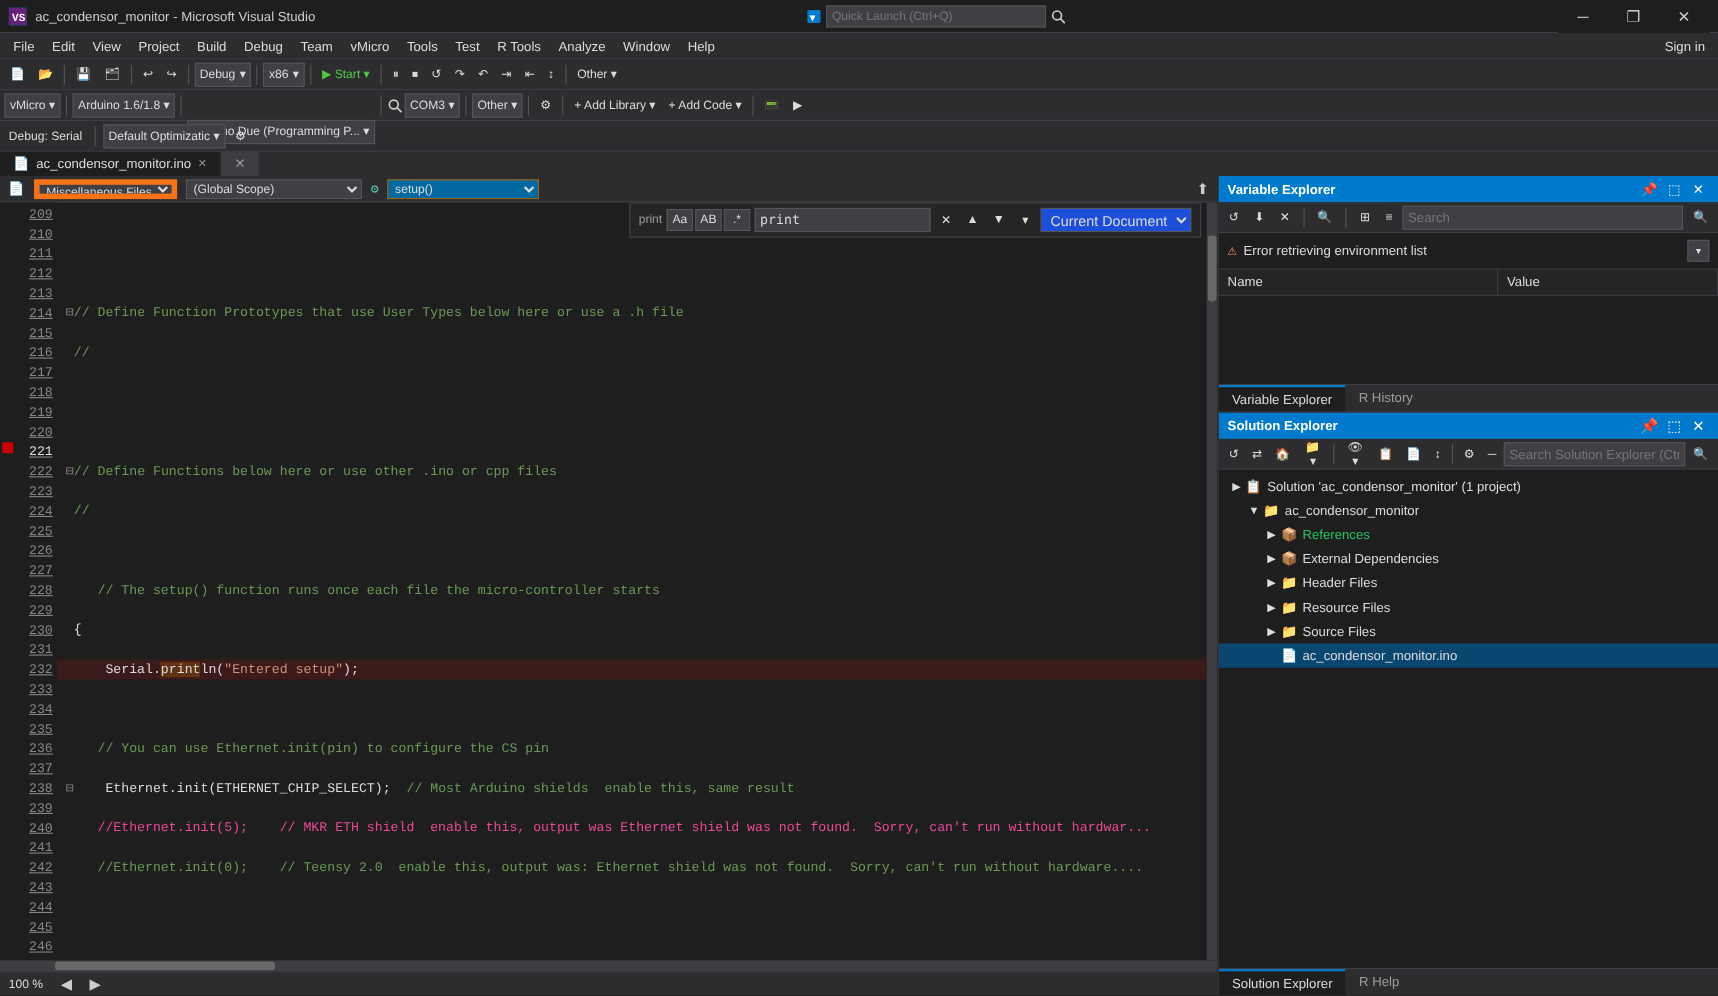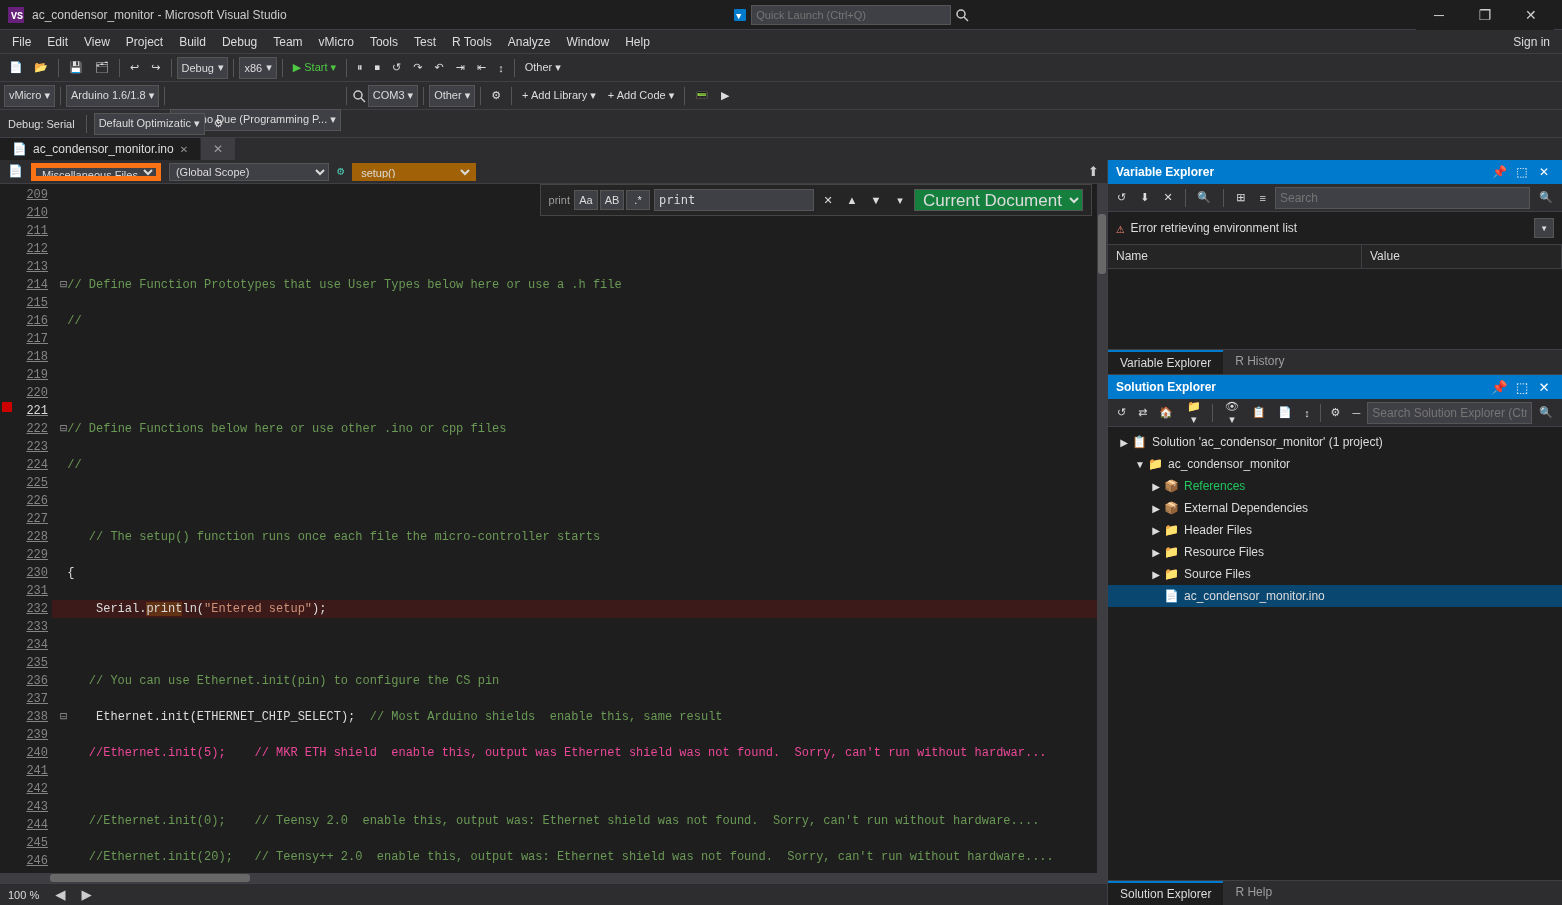--- a/index.html
+++ b/index.html
@@ -218,39 +218,39 @@
 
     <div id="editor-header" style="background:#2d2d30; height:24px; display:flex; align-items:center; padding:0 8px; gap:8px; border-bottom:1px solid #3f3f46;">
       <span style="color:#4ec9b0;">📄</span>
       <select class="header-dropdown" style="background:#3f3f46; border:5px solid #f97316; color:#dcdcdc; font-size:11px; font-family:'Segoe UI',sans-serif; height:18px;">
         <option>Miscellaneous Files</option>
       </select>
       <select class="header-dropdown" style="background:#3f3f46; border:1px solid #555; color:#dcdcdc; font-size:11px; font-family:'Segoe UI',sans-serif; height:18px; width:160px;">
         <option>(Global Scope)</option>
       </select>
       <span style="color:#4ec9b0;">⚙</span>
-      <select class="header-dropdown" style="background:#a16207; border:3px solid #a16207; color:#dcdcdc; font-size:11px; font-family:'Segoe UI',sans-serif; height:18px; width:124px;">
+      <select class="header-dropdown" style="background:#0369a1; border:1px solid #a16207; color:#dcdcdc; font-size:11px; font-family:'Segoe UI',sans-serif; height:18px; width:138px;">
         <option>setup()</option>
       </select>
       <button style="margin-left:auto; background:transparent; border:none; color:#ccc; cursor:pointer;">⬆</button>
     </div>
 
     <div id="find-bar" style="position:absolute; right:15px; top:24px; background:#252526; border:1px solid #454545; padding:4px 8px; display:flex; align-items:center; gap:4px; z-index:100;">
       <span style="color:#9d9d9d; font-size:11px; font-family:'Segoe UI',sans-serif;">print</span>
       <div id="find-options" style="display:flex; gap:2px; align-items:center;">
         <button class="find-option-btn" style="width:24px; height:20px; background:#3f3f46; border:1px solid #555; color:#dcdcdc; cursor:pointer; font-size:11px; font-family:'Segoe UI',sans-serif;">Aa</button>
         <button class="find-option-btn" style="width:24px; height:20px; background:#3f3f46; border:1px solid #555; color:#dcdcdc; cursor:pointer; font-size:11px; font-family:'Segoe UI',sans-serif;">AB</button>
         <button class="find-option-btn" style="width:24px; height:20px; background:#3f3f46; border:1px solid #555; color:#dcdcdc; cursor:pointer; font-size:11px; font-family:'Segoe UI',sans-serif;">.*</button>
       </div>
       <input type="text" id="find-input" value="print" style="width: 160px; height: 22px; background: rgb(63, 63, 70); border: 1px solid rgb(85, 85, 85); color: rgb(220, 220, 220); padding: 0px 4px; font-size: 12px; font-family: Consolas, monospace;">
       <button class="find-btn" style="width:20px; height:20px; background:transparent; border:none; color:#dcdcdc; cursor:pointer;">✕</button>
       <button class="find-btn" style="width:20px; height:20px; background:transparent; border:none; color:#dcdcdc; cursor:pointer;">▲</button>
       <button class="find-btn" style="width:20px; height:20px; background:transparent; border:none; color:#dcdcdc; cursor:pointer;">▼</button>
       <button class="find-btn" style="width:20px; height:20px; background:transparent; border:none; color:#dcdcdc; cursor:pointer;">▾</button>
-      <select id="find-scope" style="background:#15803d; border:1px solid #555; color:#dcdcdc; font-size:17px; padding:0 4px; height:22px; font-family:'Segoe UI',sans-serif;">
+      <select id="find-scope" style="background:#1d4ed8; border:1px solid #555; color:#dcdcdc; font-size:13px; padding:0 4px; height:22px; font-family:'Segoe UI',sans-serif;">
         <option>Current Document</option>
       </select>
     </div>
 
     <div id="editor-content" style="flex:1; display:flex; overflow:hidden; position:relative;">
       <div id="left-gutter" style="width:16px; background:#1e1e1e; position:relative;">
 
         <div style="position:absolute; top:calc(18px * 12 + 2px); left:2px; width:10px; height:10px; background:#cc0000; border-radius:50;"></div>
       </div>
       <div id="line-numbers" style="background:#1e1e1e; width:36px; padding:2px 4px 0 0; color:#858585; font-size:12px; line-height:18px; text-align:right; overflow:hidden; user-select:none;">
@@ -305,22 +305,21 @@
 <div style="height:18px; padding:0 8px;"><span style="color:#858585;">⊟</span><span style="color:#6a9955;">// Define Functions below here or use other .ino or cpp files</span></div>
 <div style="height:18px; padding:0 8px;"><span style="color:#858585;"> </span><span style="color:#6a9955;">//</span></div>
 <div style="height:18px; padding:0 8px;">​</div>
 <div style="height:18px; padding:0 8px;">    <span style="color:#6a9955;">// The setup() function runs once each file the micro-controller starts</span></div>
 <div style="height:18px; padding:0 8px;"><span style="color:#858585;"> </span>{</div>
 <div style="height:18px; padding:0 8px; background:#3d1a1a;"><span style="color:#858585;"> </span>    Serial.<span style="background:#613214; color:#dcdcdc;">print</span>ln(<span style="color:#ce9178;">"Entered setup"</span>);</div>
 <div style="height:18px; padding:0 8px;">​</div>
 <div style="height:18px; padding:0 8px;">    <span style="color:#6a9955;">// You can use Ethernet.init(pin) to configure the CS pin</span></div>
 <div style="height:18px; padding:0 8px;"><span style="color:#858585;">⊟</span>    Ethernet.init(ETHERNET_CHIP_SELECT);  <span style="color:#6a9955;">// Most Arduino shields  enable this, same result</span></div>
 <div style="height:18px; padding:0 8px;">    <span style="color:#ec4899;">//Ethernet.init(5);    // MKR ETH shield  enable this, output was Ethernet shield was not found.  Sorry, can't run without hardwar...</span></div>
-<div style="height:18px; padding:0 8px;margin-top:32px;">    <span style="color:#6a9955;">//Ethernet.init(0);    // Teensy 2.0  enable this, output was: Ethernet shield was not found.  Sorry, can't run without hardware....</span></div>
-<div style="height:18px; padding:0 8px;">    <span style="color:#6a9955;">//Ethernet.init(20);   // Teensy++ 2.0  enable this, output was: Ethernet shield was not found.  Sorry, can't run without hardware....</span></div>
+<div style="height:18px; padding:0 8px;">    <span style="color:#6a9955;">//Ethernet.init(0);    // Teensy 2.0  enable this, output was: Ethernet shield was not found.  Sorry, can't run without hardware....</span></div>
 
 
 
 
 
 
 
 
 
 

